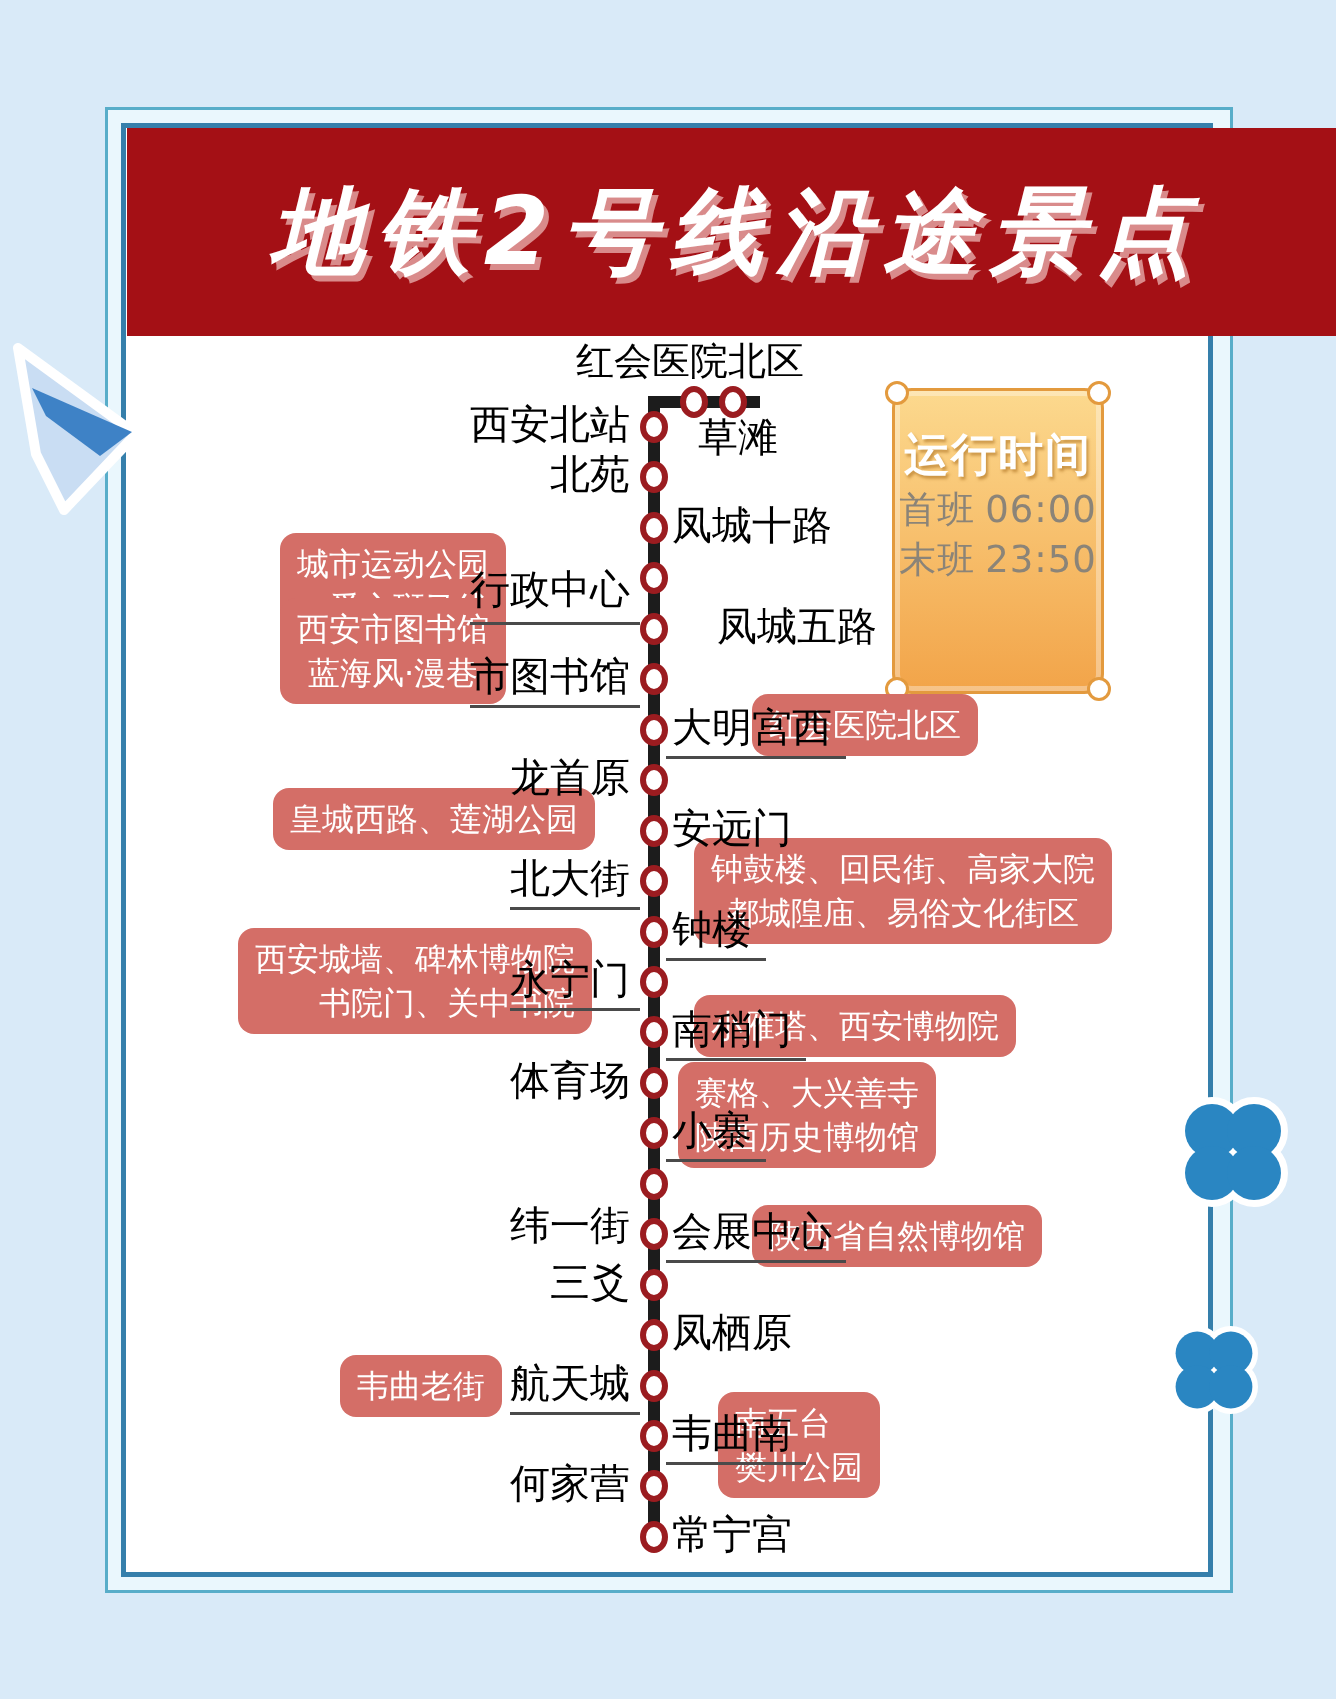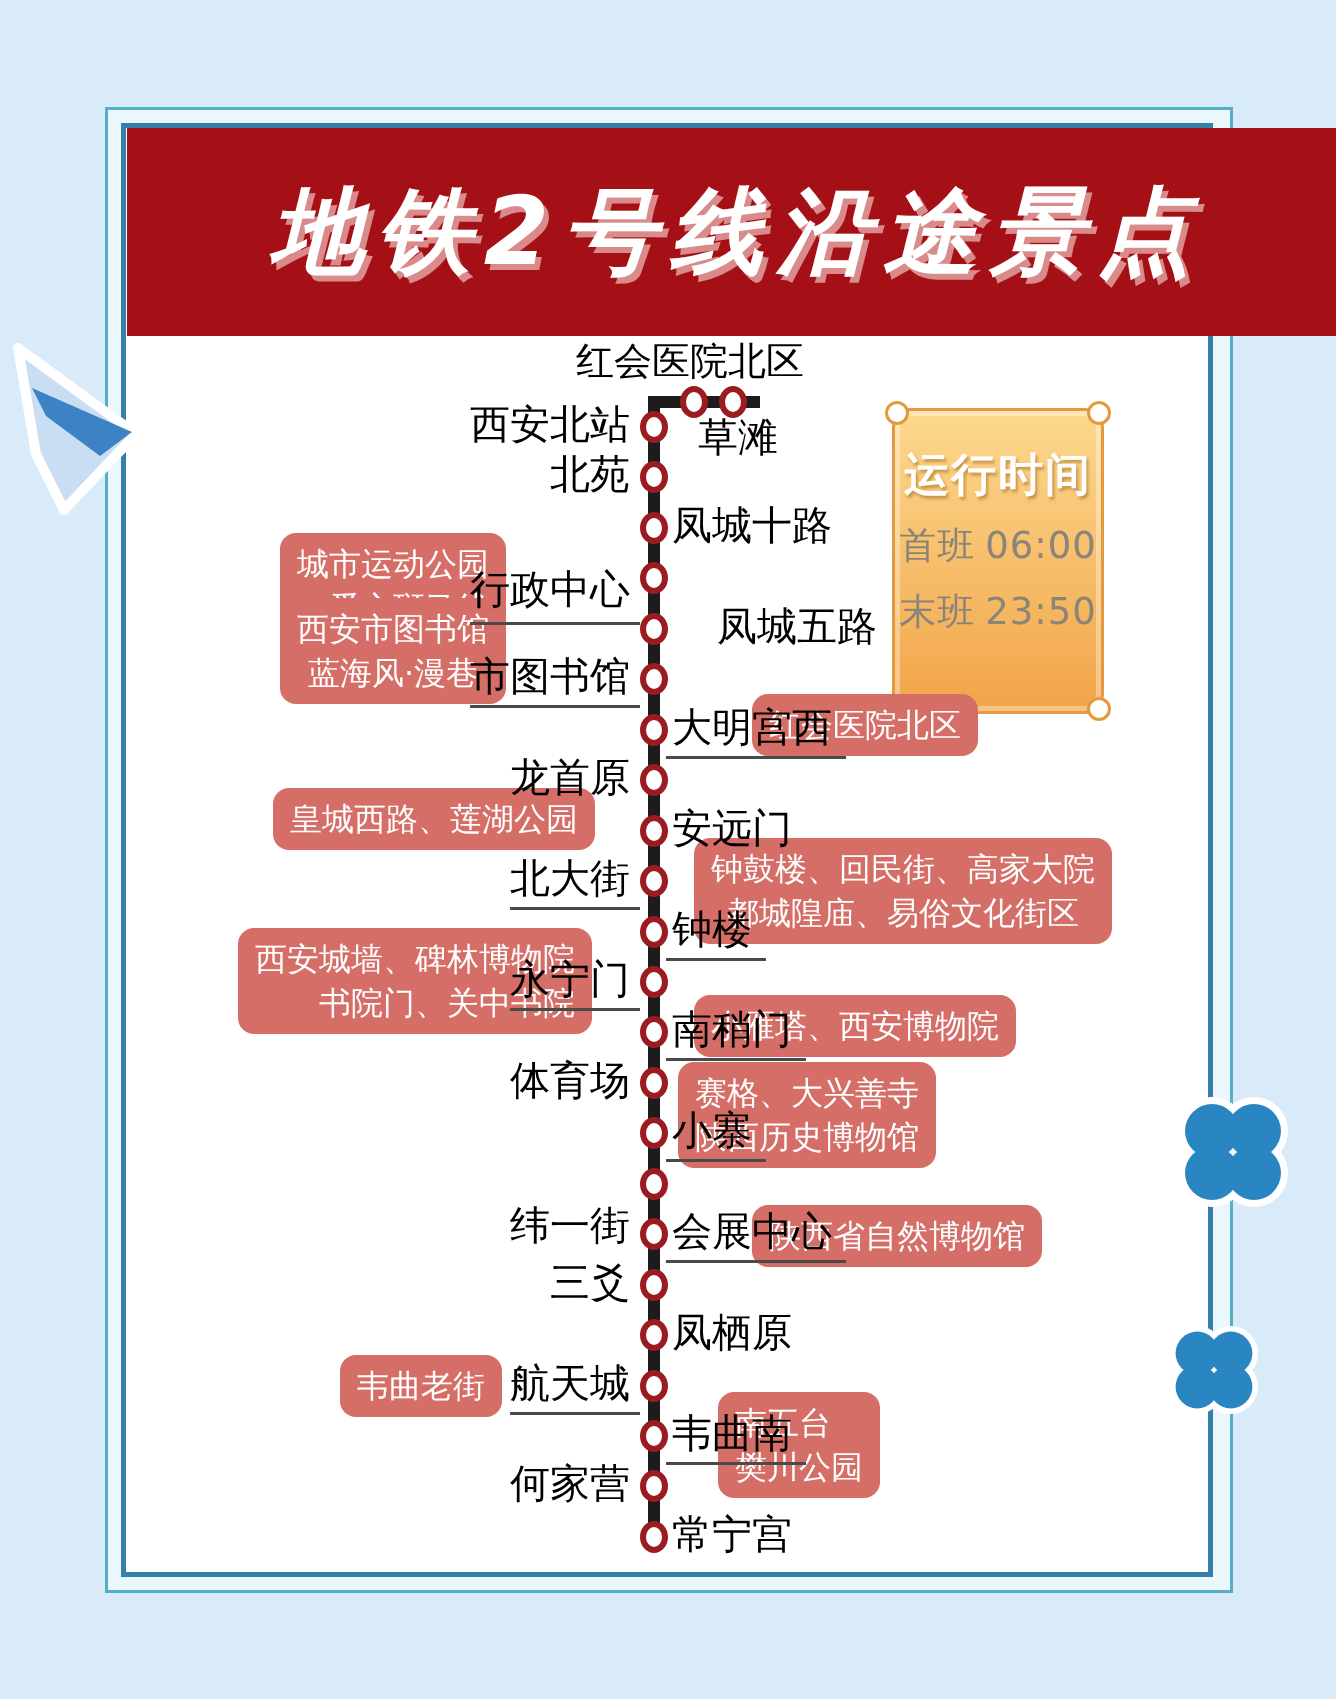--- a/index.html
+++ b/index.html
@@ -23,27 +23,27 @@
     background:var(--banner-red,#a41015);
     display:flex;align-items:center;justify-content:center;z-index:2;
   }
   .banner-title{
     color:#fff;font-size:94px;font-weight:bold;font-style:italic;
     letter-spacing:13px;white-space:nowrap;
     text-shadow:5px 6px 0 #d98b8b;
   }
   
   .plaque{
-    position:absolute;left:892px;top:408px;width:212px;height:306px;z-index:2;
+    position:absolute;left:892px;top:388px;width:212px;height:306px;z-index:2;
     box-sizing:border-box;border:3px solid var(--plaque-border,#e39a3e);
     border-radius:20px;
     background:linear-gradient(180deg,var(--plaque-top,#fcd98e) 0%,var(--plaque-bottom,#f2a449) 100%);
     box-shadow:inset 0 0 0 5px rgba(255,255,255,.35);
     display:flex;flex-direction:column;align-items:center;
-    padding-top:34px;gap:16px;
+    padding-top:34px;gap:0;
   }
   .bite{
     position:absolute;width:24px;height:24px;border-radius:50%;
     background:#fff;border:3px solid var(--plaque-border,#e39a3e);box-sizing:border-box;
   }
   .bite.tl{left:-10px;top:-10px}.bite.tr{right:-10px;top:-10px}
   .bite.bl{left:-10px;bottom:-10px}.bite.br{right:-10px;bottom:-10px}
   .plaque-heading{
     font-size:45px;font-weight:bold;color:#fff;letter-spacing:2px;
     text-shadow:2px 3px 3px rgba(170,110,30,.6);

